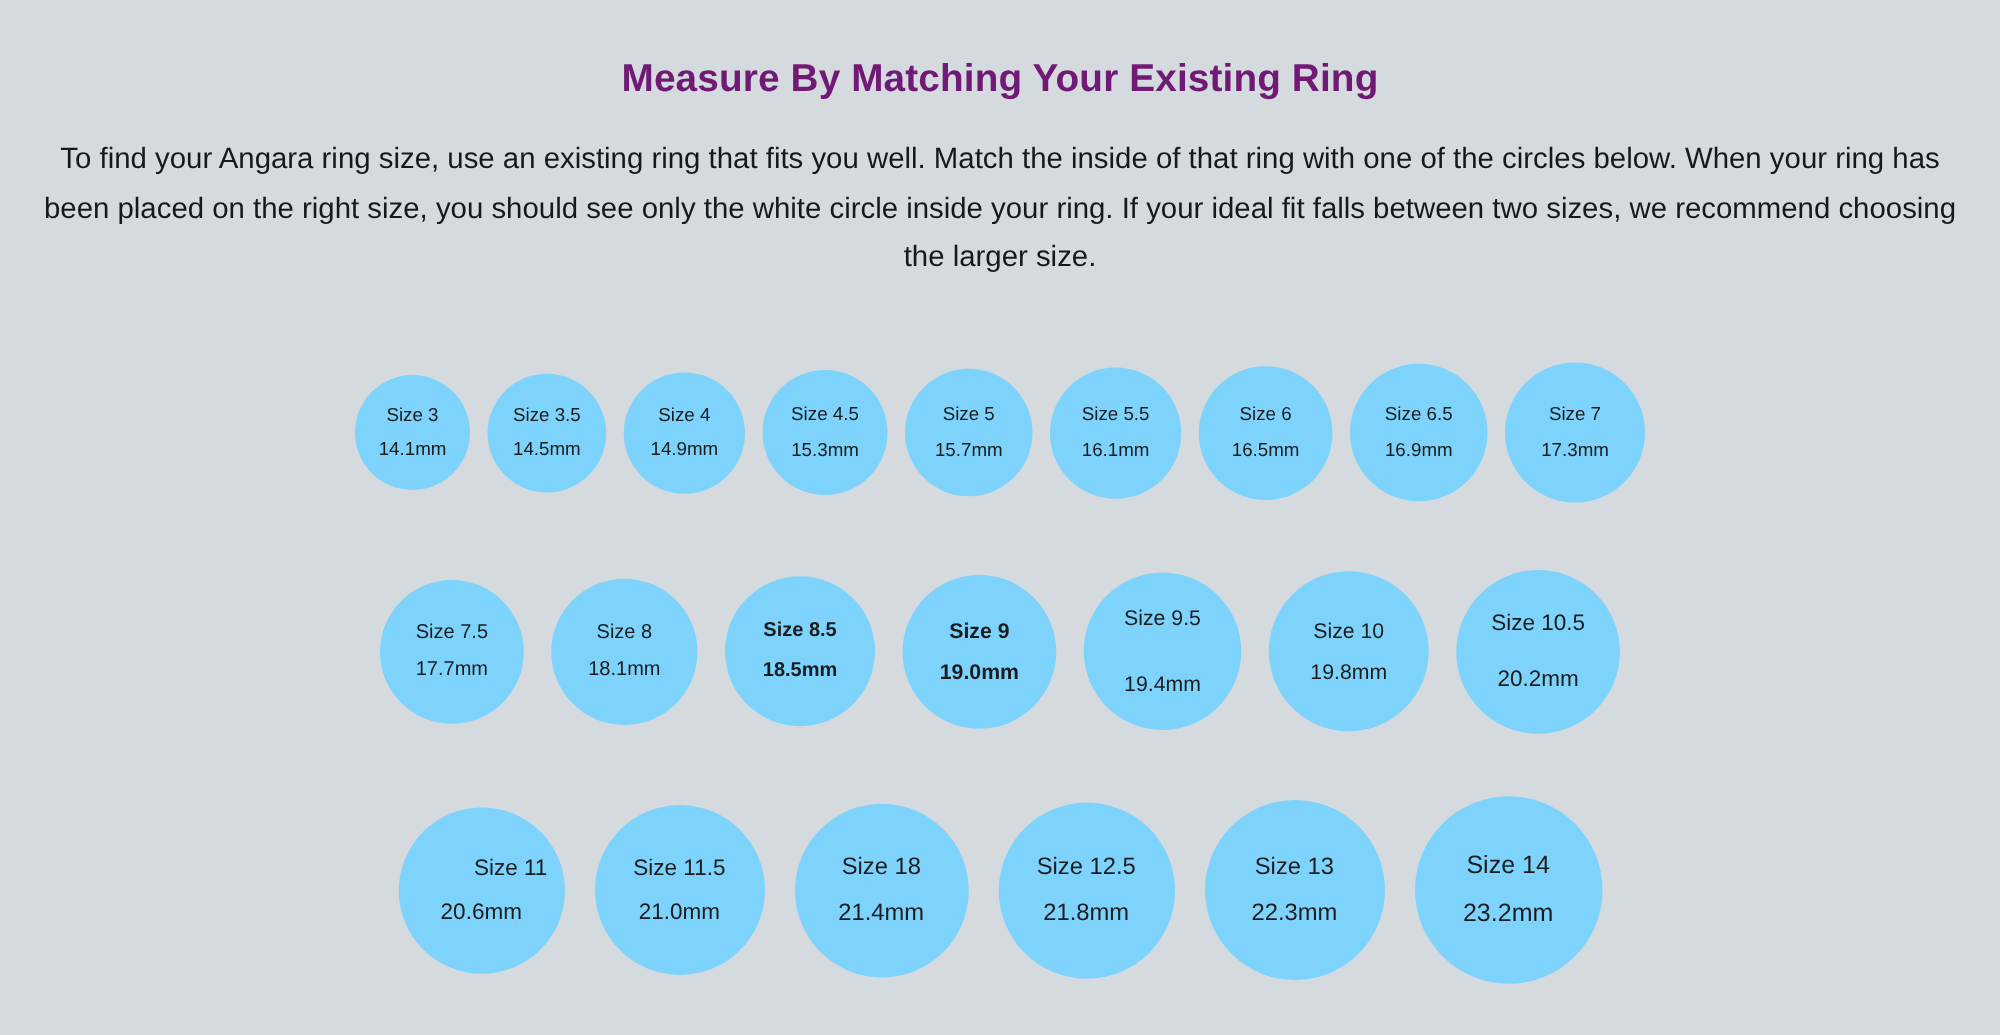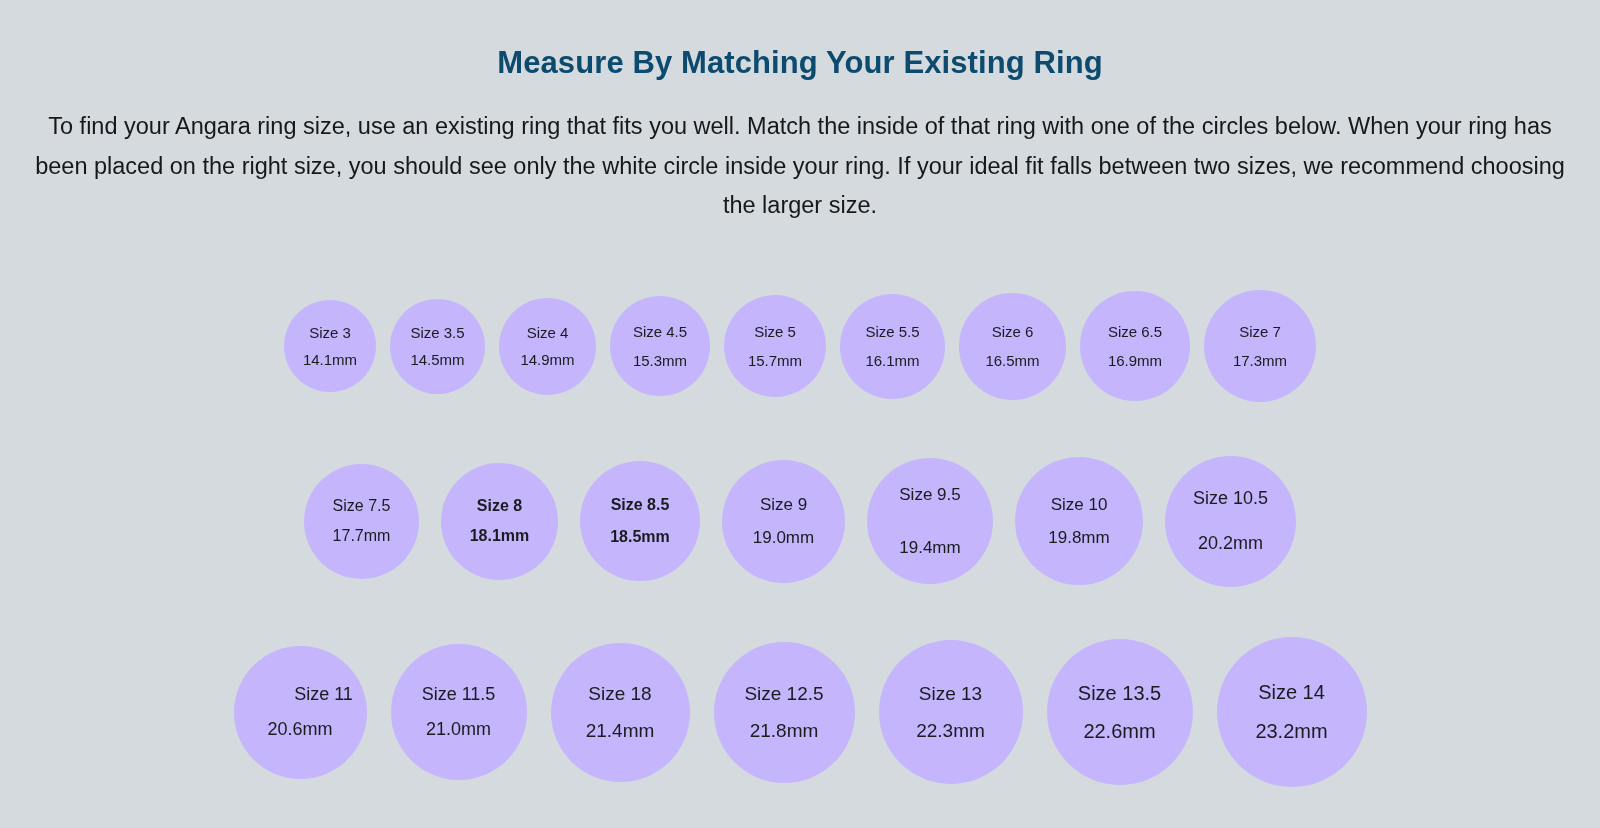--- a/index.html
+++ b/index.html
@@ -27,21 +27,21 @@
   
   .header {
     padding-top: 44px;
   }
   .chart-title {
     margin: 0;
     text-align: center;
     font-size: 31px;
     font-weight: bold;
     letter-spacing: 0.1px;
-    color: #0c4a6e;
+    color: #701a75;
     line-height: 1.2;
   }
   .chart-intro {
     margin: 26px auto 0 auto;
     width: 1530px;
     text-align: center;
     font-size: 23.5px;
     font-weight: 400;
     line-height: 1.68;
     color: #17181a;
@@ -65,21 +65,21 @@
   .ring-row.row-3 { height: 200px; }
 
   .ring-cell {
     display: flex;
     align-items: center;
     justify-content: center;
     flex: 0 0 auto;
   }
 
   .ring-circle {
-    background: #c4b5fd;
+    background: #7dd3fc;
     border-radius: 50%;
     display: flex;
     flex-direction: column;
     align-items: center;
     justify-content: center;
     box-sizing: border-box;
     line-height: 1.15;
   }
   .ring-size-label {
     display: block;
@@ -162,33 +162,33 @@
         </div>
       </div>
       <div class="ring-row row-2" style="gap: 22px;">
         <div class="ring-cell">
           <div class="ring-circle" style="width: 115px; height: 115px;">
             <span class="ring-size-label" style="font-size: 16px; margin-bottom: 12px;">Size 7.5</span>
             <span class="ring-mm-label" style="font-size: 16px;">17.7mm</span>
           </div>
         </div>
         <div class="ring-cell">
-          <div class="ring-circle" style="width: 117px; height: 117px; font-weight: bold;">
+          <div class="ring-circle" style="width: 117px; height: 117px;">
             <span class="ring-size-label" style="font-size: 16px; margin-bottom: 12px;">Size 8</span>
             <span class="ring-mm-label" style="font-size: 16px;">18.1mm</span>
           </div>
         </div>
         <div class="ring-cell">
           <div class="ring-circle" style="width: 120px; height: 120px; font-weight: bold;">
             <span class="ring-size-label" style="font-size: 16px; margin-bottom: 13px;">Size 8.5</span>
             <span class="ring-mm-label" style="font-size: 16px;">18.5mm</span>
           </div>
         </div>
         <div class="ring-cell">
-          <div class="ring-circle" style="width: 123px; height: 123px;">
+          <div class="ring-circle" style="width: 123px; height: 123px; font-weight: bold;">
             <span class="ring-size-label" style="font-size: 17px; margin-bottom: 13px;">Size 9</span>
             <span class="ring-mm-label" style="font-size: 17px;">19.0mm</span>
           </div>
         </div>
         <div class="ring-cell">
           <div class="ring-circle" style="width: 126px; height: 126px; gap: 20px;">
             <span class="ring-size-label" style="font-size: 17px; margin-bottom: 13px;">Size 9.5</span>
             <span class="ring-mm-label" style="font-size: 17px;">19.4mm</span>
           </div>
         </div>
@@ -230,26 +230,20 @@
             <span class="ring-mm-label" style="font-size: 19px;">21.8mm</span>
           </div>
         </div>
         <div class="ring-cell">
           <div class="ring-circle" style="width: 144px; height: 144px;">
             <span class="ring-size-label" style="font-size: 19px; margin-bottom: 15px;">Size 13</span>
             <span class="ring-mm-label" style="font-size: 19px;">22.3mm</span>
           </div>
         </div>
         <div class="ring-cell">
-          <div class="ring-circle" style="width: 146px; height: 146px;">
-            <span class="ring-size-label" style="font-size: 20px; margin-bottom: 15px;">Size 13.5</span>
-            <span class="ring-mm-label" style="font-size: 20px;">22.6mm</span>
-          </div>
-        </div>
-        <div class="ring-cell">
           <div class="ring-circle" style="width: 150px; height: 150px;">
             <span class="ring-size-label" style="font-size: 20px; margin-bottom: 16px;">Size 14</span>
             <span class="ring-mm-label" style="font-size: 20px;">23.2mm</span>
           </div>
         </div>
       </div>
     </div>
 
 </div>
 

